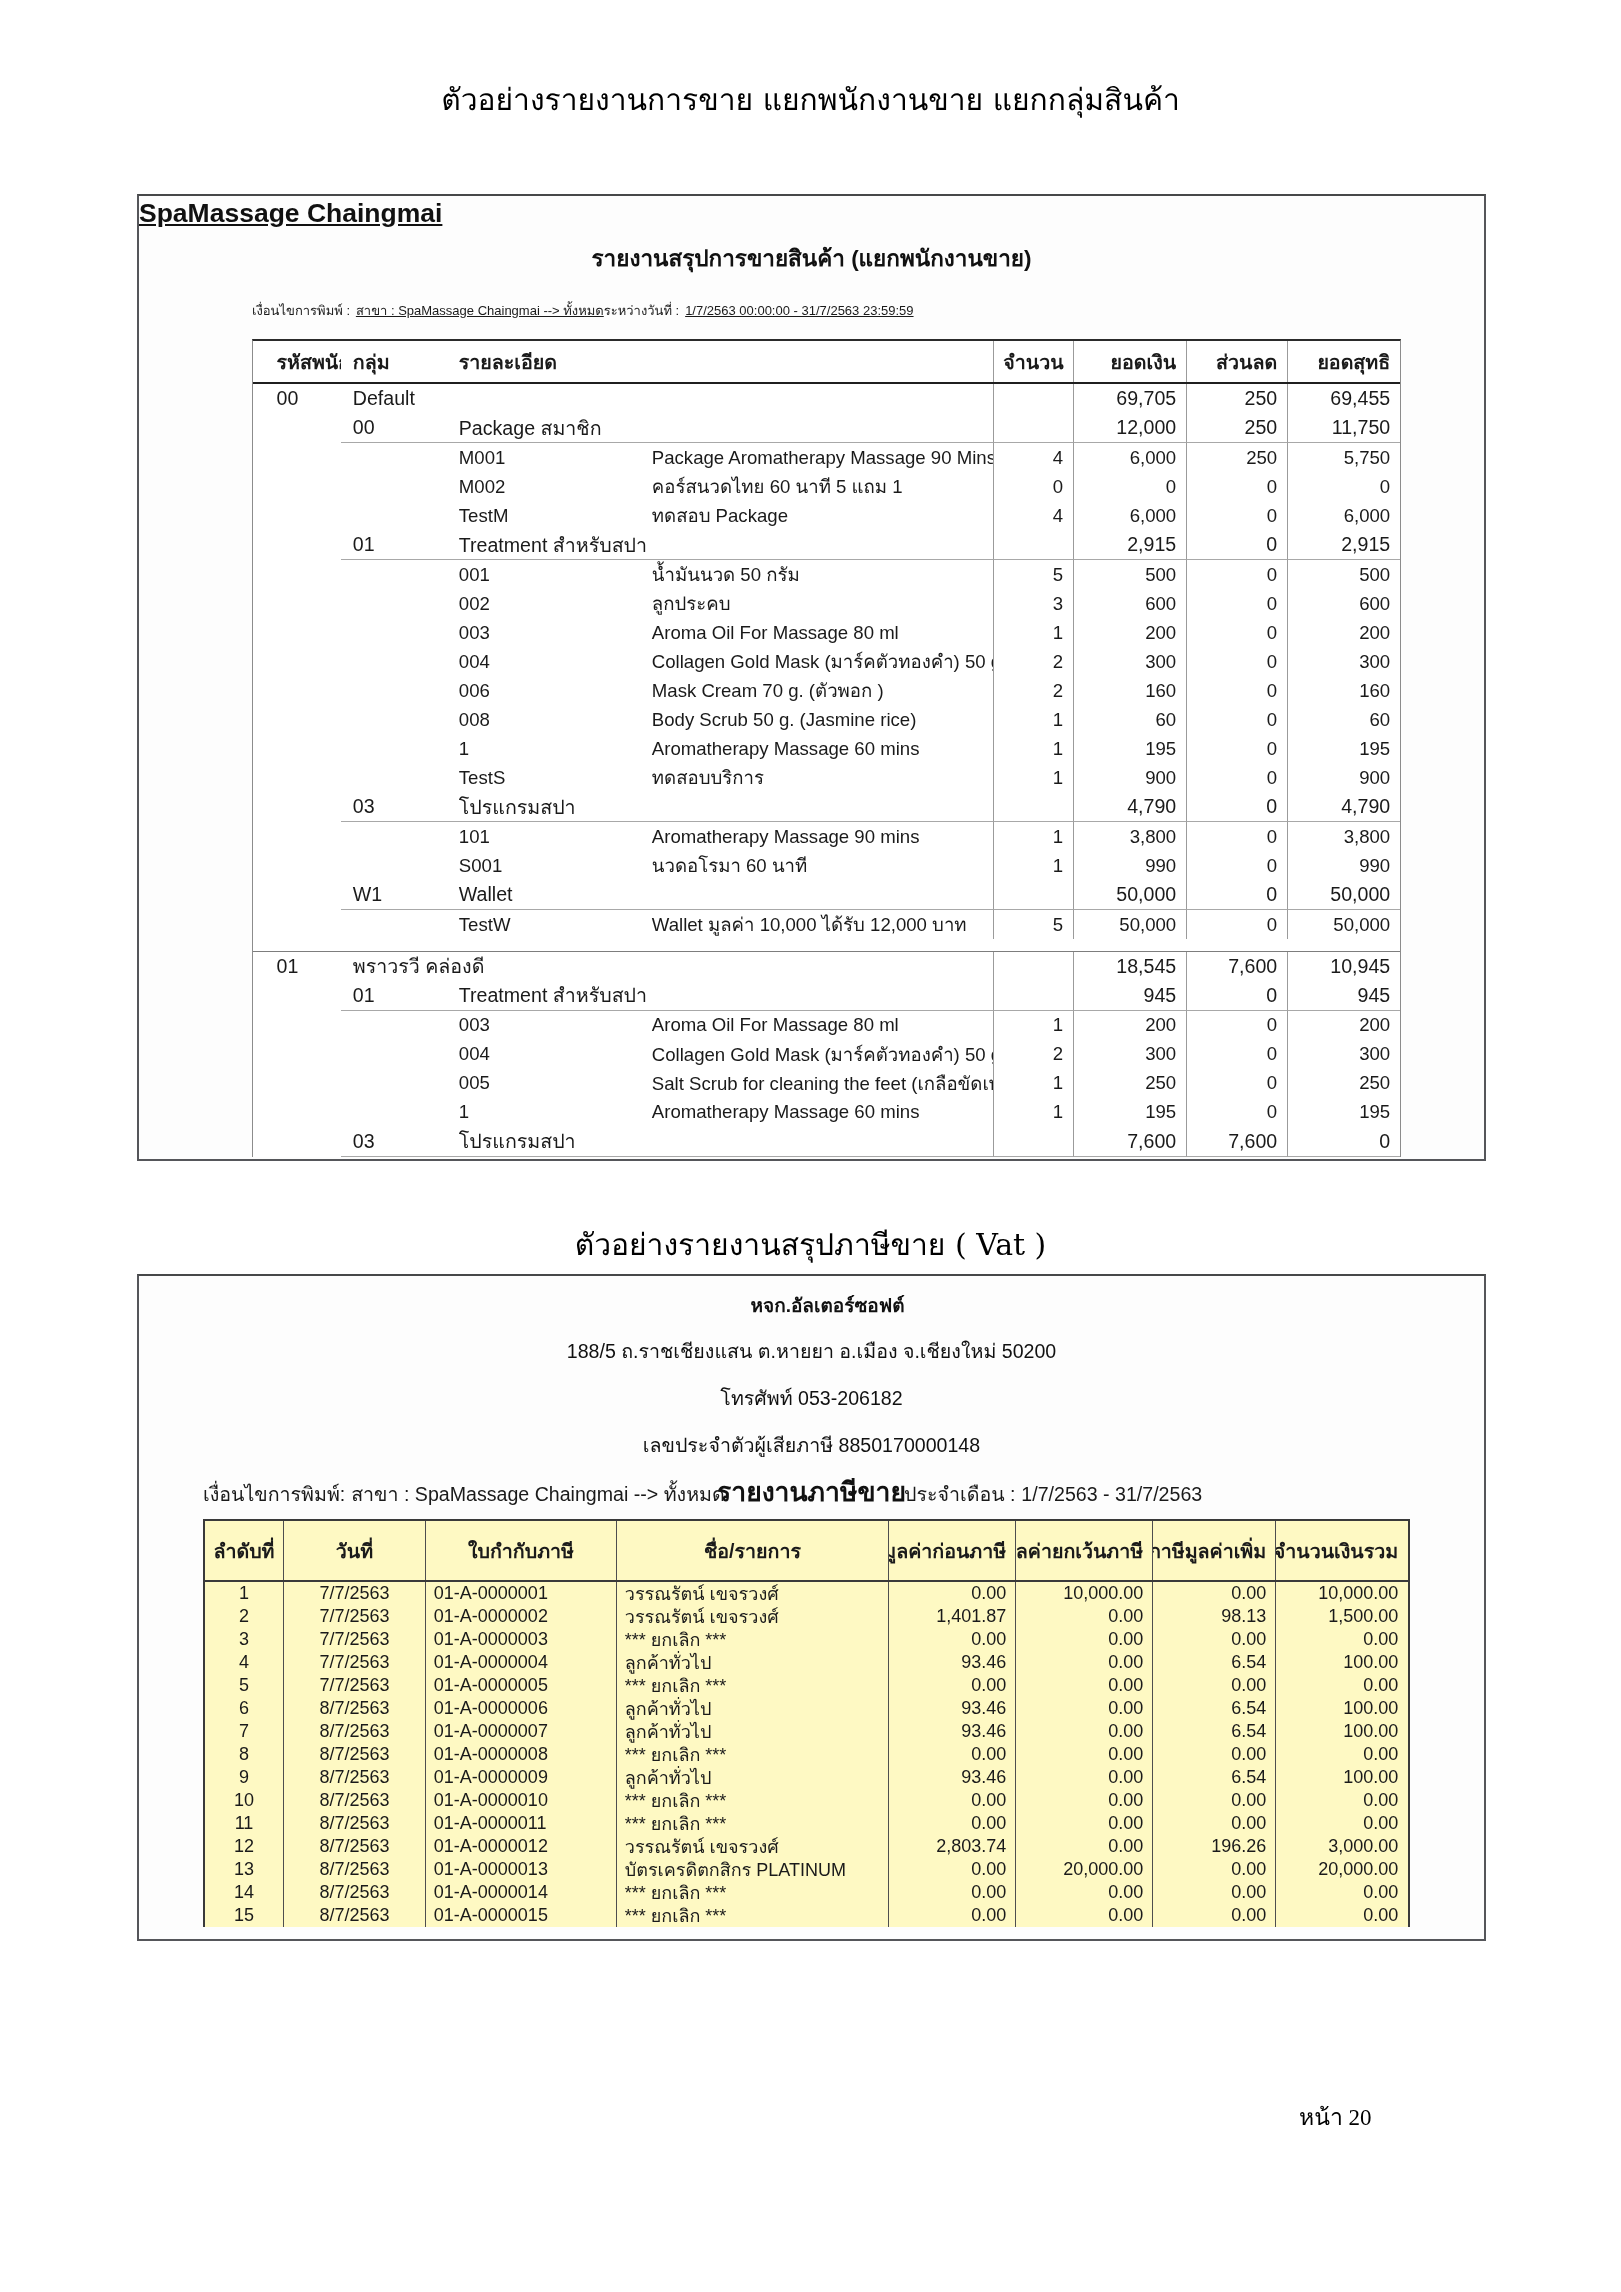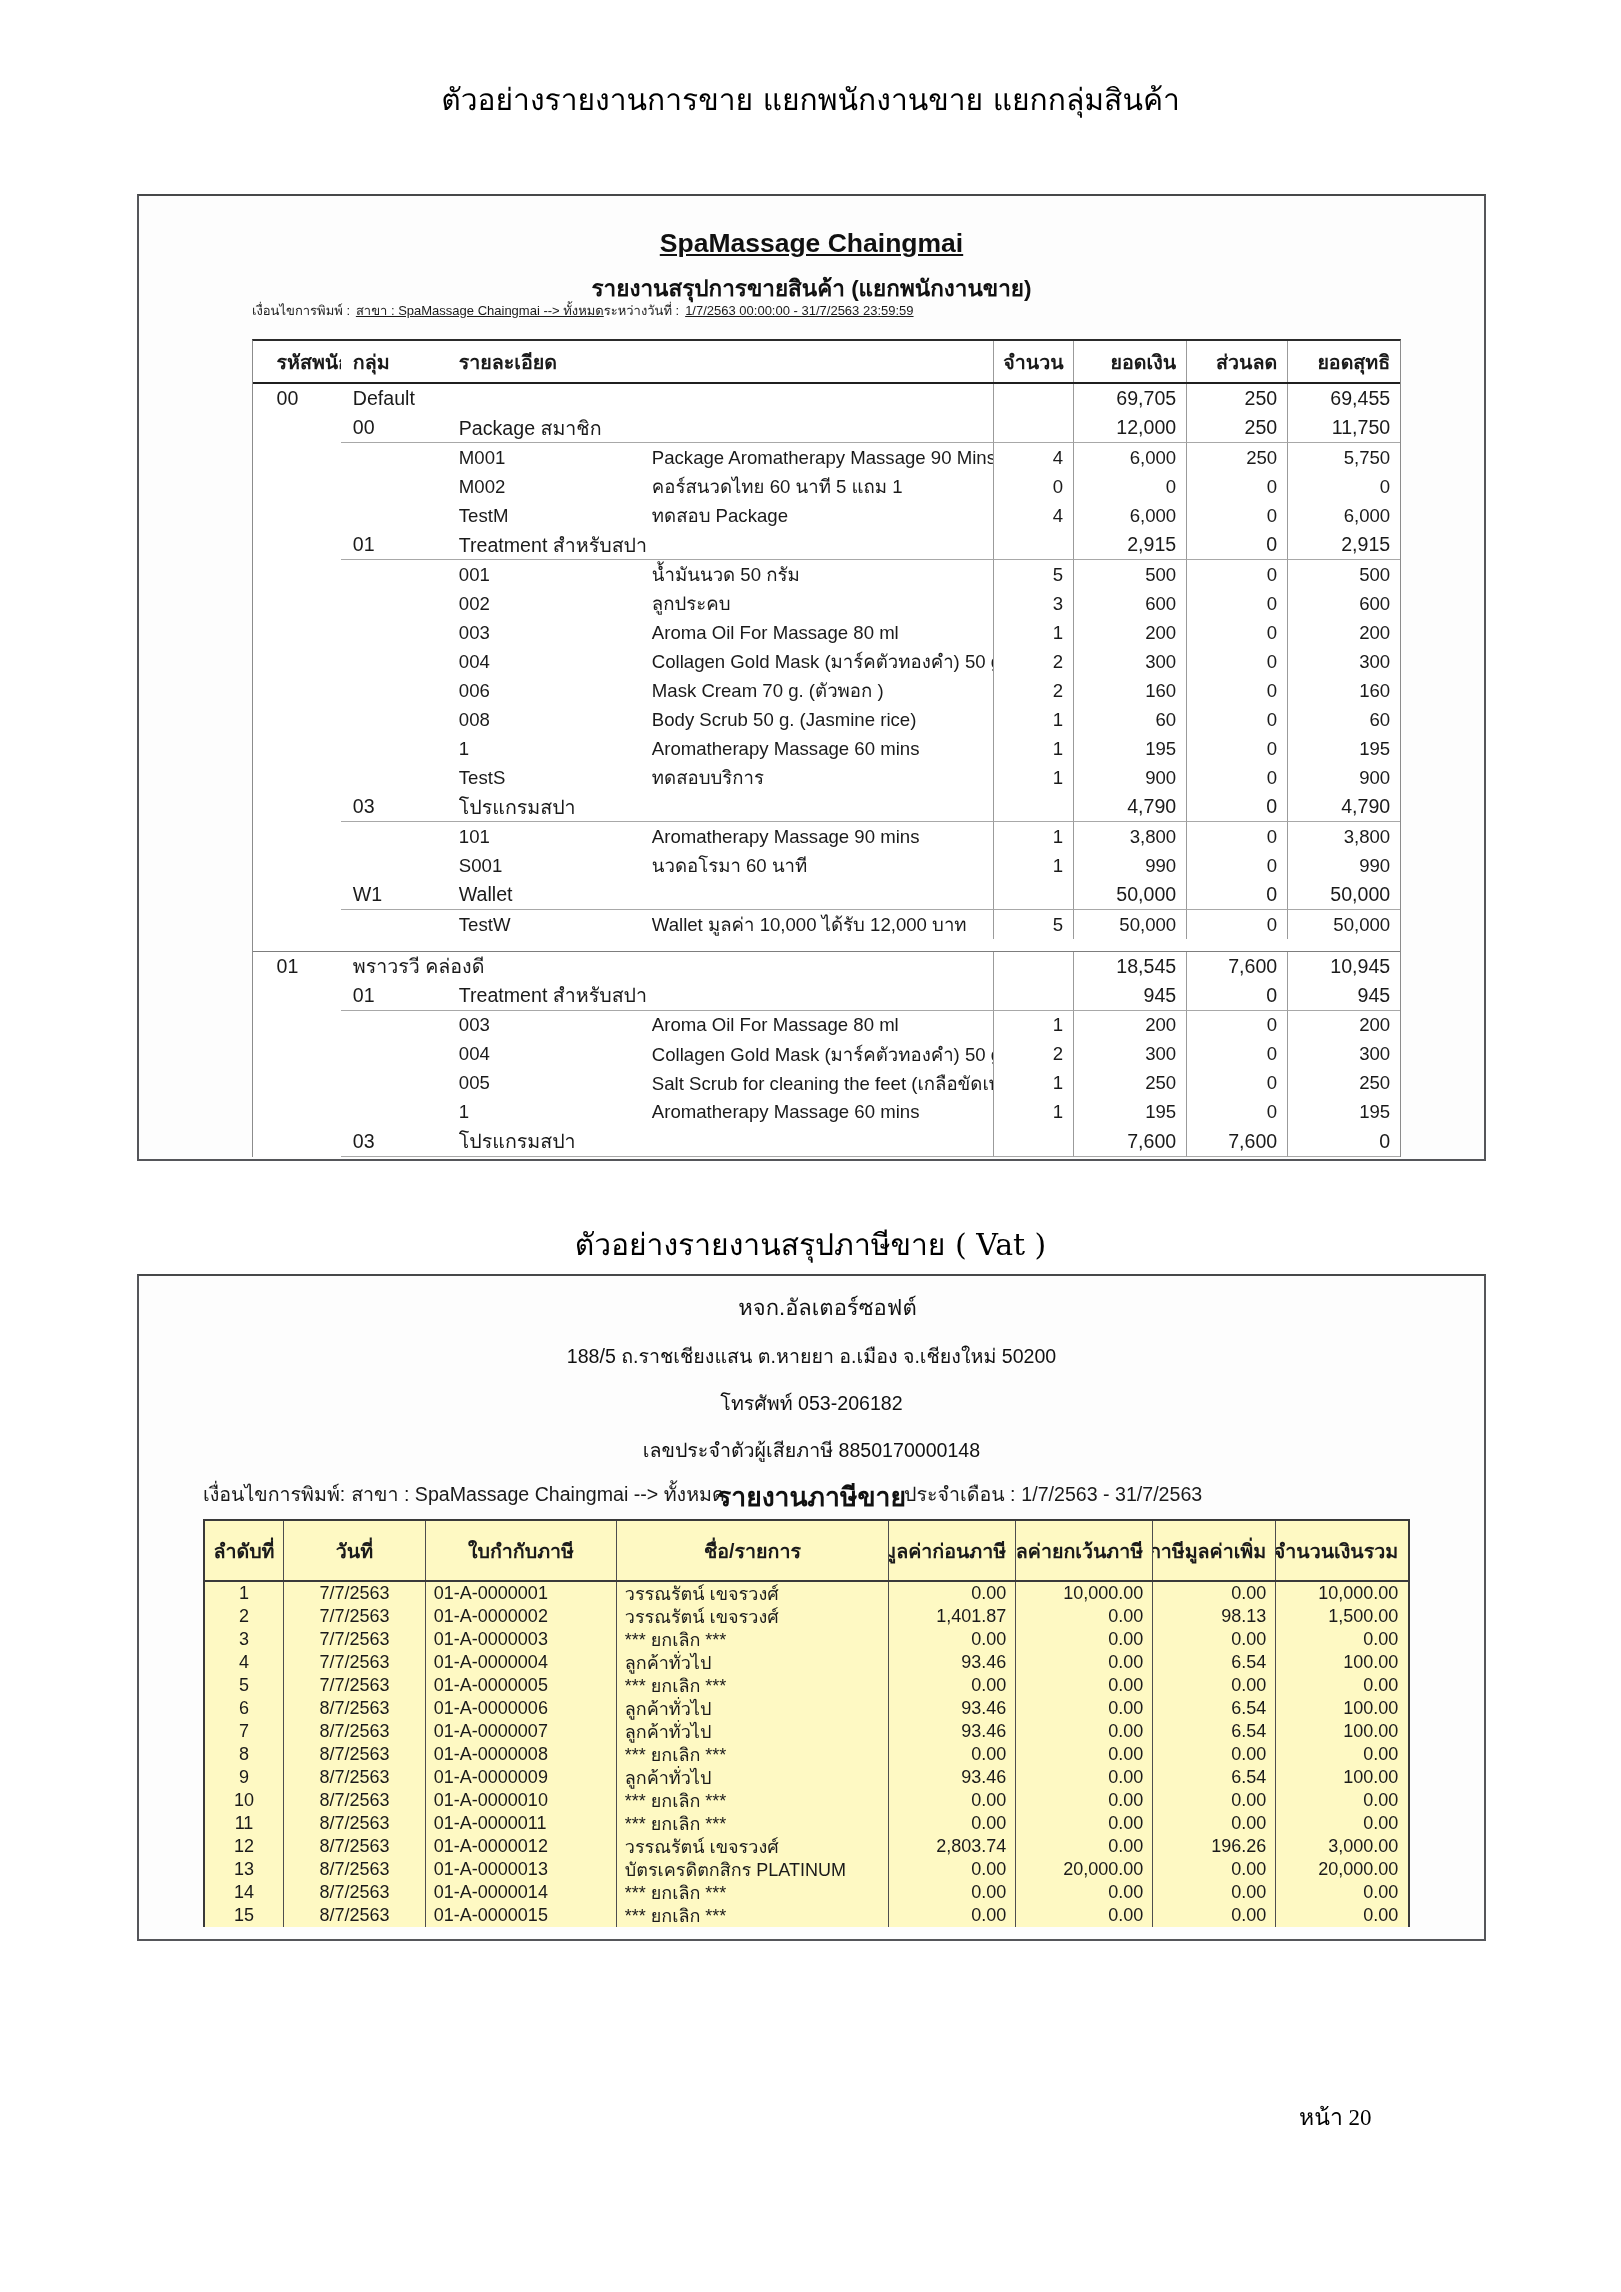--- a/index.html
+++ b/index.html
@@ -19,21 +19,21 @@
     font-family:Liberation Serif, serif;font-size:23px;color:#000;
   }
   .shot{
     position:absolute;left:137px;width:1345px;background:#fdfdfd;
     border:2.9px solid #55565a;border-top-color:#474849;overflow:hidden;
   }
   #box1{top:194px;height:963px;}
   #box2{top:1274px;height:663px;}
 
   
-  .rpt-title{margin-top:32px;text-align:center;font-size:26.5px;font-weight:bold;text-decoration:underline;color:#111;}
+  .rpt-title{margin-top:2px;font-size:26.5px;font-weight:bold;text-decoration:underline;color:#111;}
   .rpt-sub{text-align:center;font-size:22.5px;font-weight:bold;margin-top:11px;color:#111;}
   .cond1{position:absolute;left:113px;right:86px;top:104px;display:flex;font-size:13px;}
   .u{text-decoration:underline;}
   .lbl{margin-right:5.9px;}
 
   .sales-table{
     position:absolute;left:113px;top:143px;width:1147px;
     border-top:2px solid #2b2b2b;border-left:1px solid #8c8c8c;border-right:1px solid #8c8c8c;
     background:#fff;
   }
@@ -45,21 +45,21 @@
   .sr.sep{border-top:1px solid #7d7d7d;margin-top:11.8px;}
   .vl{border-left:1px solid #9b9b9b;}
   .num{justify-content:flex-end;padding-right:9.8px;}
   .ctr{justify-content:center;padding-right:0;}
   .p1{padding-left:23.5px;} .p2{padding-left:11.8px;} .p3{padding-left:9.8px;} .p4{padding-left:11.8px;}
   .sp24{grid-column:2/5;} .sp34{grid-column:3/5;}
   .gl{border-bottom:1px solid #a8a8a8;}
 
   
   .co-block{position:absolute;top:13.7px;left:0;right:0;text-align:center;color:#111;}
-  .co-name{font-size:22px;font-weight:normal;margin-left:32px;}
+  .co-name{font-size:19px;font-weight:bold;margin-left:32px;}
   .co-line{font-size:19.6px;margin-top:15px;}
   .rpt2-title{font-size:26.5px;font-weight:bold;margin-top:10px;}
   .cond2{position:absolute;top:202px;left:64px;right:78px;font-size:19.6px;}
   .cond2 .period{position:absolute;left:701px;top:0;}
 
   .vat-table{
     position:absolute;left:64px;top:243px;width:1203px;background:#fef9c3;
     border:2px solid #3a3a3a;border-bottom:none;
   }
   .vr{display:grid;grid-template-columns:78px 142px 191px 272px 127px 137px 123px 132px;font-size:18px;}

